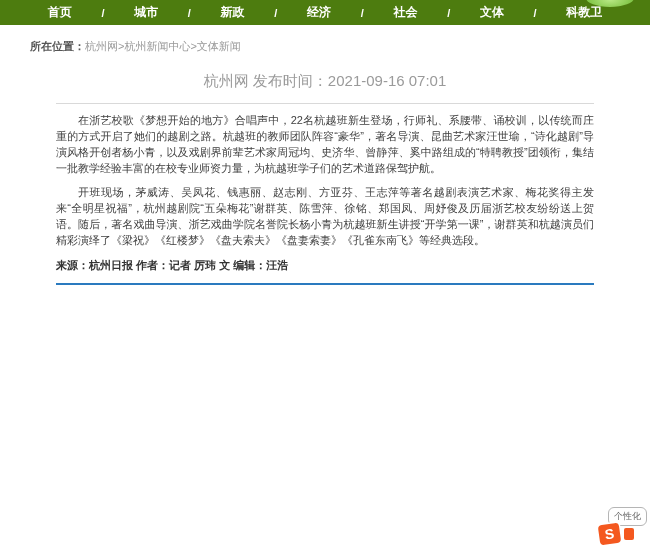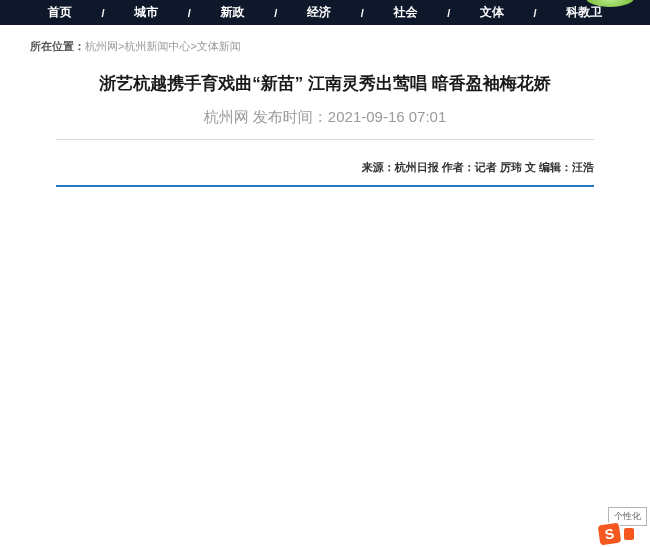--- a/index.html
+++ b/index.html
@@ -7,21 +7,21 @@
   body {
     font-family: "Liberation Sans", "DejaVu Sans", sans-serif;
     background: #ffffff;
     position: relative;
     overflow: hidden;
     color: #333;
   }
   
   .topnav {
     height: 25px;
-    background: #0f172a;
+    background: #4d7c0f;
     display: flex;
     align-items: center;
     justify-content: space-evenly;
     padding: 0 18px;
     position: relative;
     z-index: 2;
   }
   .topnav .nav-item {
     color: #ffffff;
     font-size: 12px;
@@ -77,22 +77,21 @@
   .article-body { margin-top: 4px; }
   .article-body p {
     font-size: 11px;
     line-height: 16px;
     color: #404040;
     text-align: justify;
     text-indent: 2em;
     margin: 8px 0;
   }
   .byline {
-    margin-top: 20px;
-    text-align: right;
+    margin-top: 10px;
     font-size: 11px;
     font-weight: bold;
     color: #333;
   }
   .bottom-blue-line {
     margin-top: 10px;
     border: none;
     border-top: 2px solid #2a7abf;
     height: 0;
   }
@@ -104,21 +103,21 @@
     width: 70px;
     height: 40px;
     z-index: 5;
   }
   .widget-tooltip {
     position: absolute;
     top: 0;
     left: 16px;
     background: #ffffff;
     border: 1px solid #b5b5b5;
-    border-radius: 0;
+    border-radius: 6px;
     font-size: 9px;
     color: #666;
     padding: 2px 5px;
     white-space: nowrap;
     cursor: pointer;
   }
   .s-logo {
     position: absolute;
     left: 7px;
     top: 17px;
@@ -163,25 +162,26 @@
   <span class="nav-sep">/</span>
   <span class="nav-item">科教卫</span>
 </div>
 <div class="green-blob"></div>
 
 <div class="breadcrumb">
   <span class="bc-label">所在位置：</span><span class="bc-path">杭州网&gt;杭州新闻中心&gt;文体新闻</span>
 </div>
 
 <div class="article">
-  <h1 class="article-title">浙艺杭越携手育戏曲“新苗” 江南灵秀出莺唱 暗香盈袖梅花娇</h1>
   <div class="article-meta">杭州网 发布时间：2021-09-16 07:01</div>
   <hr class="title-divider">
 
   <div class="article-body">
+    <p>在浙艺校歌《梦想开始的地方》合唱声中，22名杭越班新生登场，行师礼、系腰带、诵校训，以传统而庄重的方式开启了她们的越剧之路。杭越班的教师团队阵容“豪华”，著名导演、昆曲艺术家汪世瑜，“诗化越剧”导演风格开创者杨小青，以及戏剧界前辈艺术家周冠均、史济华、曾静萍、奚中路组成的“特聘教授”团领衔，集结一批教学经验丰富的在校专业师资力量，为杭越班学子们的艺术道路保驾护航。</p>
+    <p>开班现场，茅威涛、吴凤花、钱惠丽、赵志刚、方亚芬、王志萍等著名越剧表演艺术家、梅花奖得主发来“全明星祝福”，杭州越剧院“五朵梅花”谢群英、陈雪萍、徐铭、郑国凤、周妤俊及历届浙艺校友纷纷送上贺语。随后，著名戏曲导演、浙艺戏曲学院名誉院长杨小青为杭越班新生讲授“开学第一课”，谢群英和杭越演员们精彩演绎了《梁祝》《红楼梦》《盘夫索夫》《盘妻索妻》《孔雀东南飞》等经典选段。</p>
   </div>
 
   <div class="byline">来源：杭州日报 作者：记者 厉玮 文 编辑：汪浩</div>
   <hr class="bottom-blue-line">
 </div>
 
 <div class="float-widget">
   <div class="widget-tooltip">个性化</div>
   <div class="s-logo">S</div>
   <div class="s-logo-frag"></div>

